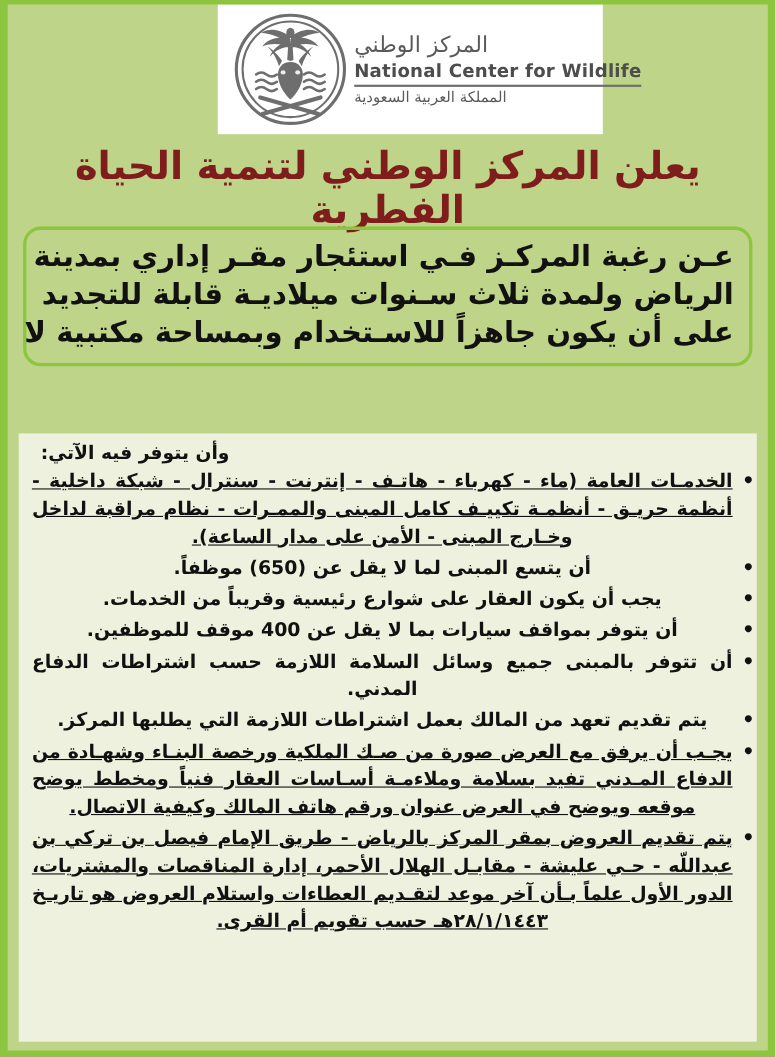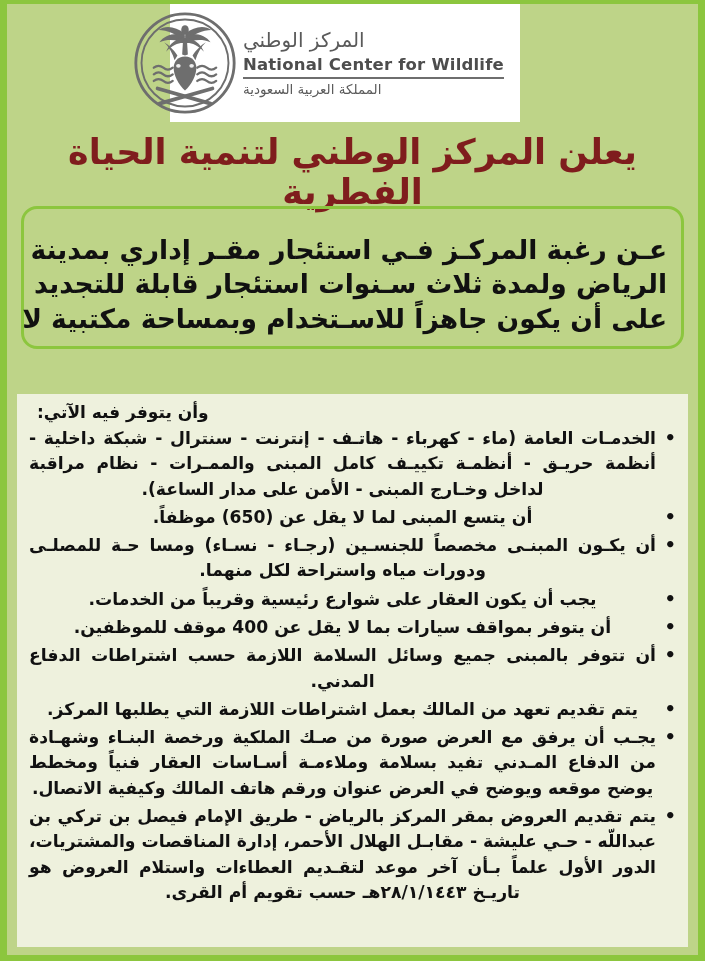--- a/index.html
+++ b/index.html
@@ -22,29 +22,29 @@
     border-top: 4px solid #8cc63e;
     border-bottom: 6px solid #8cc63e;
     overflow: hidden;
     direction: rtl;
   }
 
   
   .logo-band {
     position: absolute;
     top: 0;
-    left: 163px;
+    left: 191px;
     width: 350px;
     height: 118px;
     background: #ffffff;
     display: flex;
     flex-direction: row-reverse;
     align-items: center;
-    justify-content: flex-end;
-    padding: 0 10px 0 2px;
+    justify-content: space-between;
+    padding: 0 10px 0 14px;
     box-sizing: border-box;
   }
   .emblem {
     width: 104px;
     height: 104px;
     flex: 0 0 104px;
     margin-right: 2px;
   }
   .logo-text {
     flex: 1 1 auto;
@@ -99,21 +99,21 @@
   }
 
   
   .notice-box {
     position: absolute;
     top: 202px;
     right: 14px;
     left: 14px;
     border: 3px solid #8cc63e;
     border-radius: 16px;
-    padding: 24px 14px 10px 14px;
+    padding: 8px 14px 10px 14px;
     box-sizing: border-box;
   }
   .notice-line {
     color: #111111;
     font-size: 26.5px;
     font-weight: bold;
     line-height: 1.30;
     text-align: justify;
     text-align-last: justify;
     white-space: nowrap;
@@ -121,21 +121,21 @@
 
   
   .content {
     position: absolute;
     top: 390px;
     right: 10px;
     left: 10px;
     bottom: 8px;
     background: #eef1dd;
     box-sizing: border-box;
-    padding: 6px 10px 6px 12px;
+    padding: 6px 0 6px 12px;
     overflow: hidden;
   }
   .content-intro {
     color: #111111;
     font-size: 17px;
     font-weight: bold;
     text-align: left;
     margin: 2px 0 4px 8px;
     direction: rtl;
   }
@@ -164,20 +164,21 @@
     font-size: 18px;
     line-height: 1.47;
     color: #111111;
   }
   ul.req-list > li.short {
     text-align-last: center;
   }
   ul.req-list > li.just {
     text-align: justify;
     text-align-last: center;
+    text-decoration: underline;
   }
 </style>
 </head>
 <body>
 
 <div id="ad">
 
   <div class="logo-band">
     <div class="emblem">
       <svg viewBox="0 0 110 110" width="104" height="104" aria-hidden="true">
@@ -223,30 +224,29 @@
       <div class="logo-en">National Center for Wildlife</div>
       <div class="logo-rule"></div>
       <div class="logo-kingdom">المملكة العربية السعودية</div>
     </div>
   </div>
 
   <div class="headline">يعلن المركز الوطني لتنمية الحياة الفطرية</div>
 
   <div class="notice-box">
     <div class="notice-line">عـن رغبة المركـز فـي استئجار مقـر إداري بمدينة</div>
-    <div class="notice-line">الرياض ولمدة ثلاث سـنوات استئجار قابلة للتجديد</div>
+    <div class="notice-line">الرياض ولمدة ثلاث سـنوات ميلاديـة قابلة للتجديد</div>
     <div class="notice-line">على أن يكون جاهزاً للاسـتخدام وبمساحة مكتبية لا</div>
   </div>
 
   <div class="content">
     <div class="content-intro">وأن يتوفر فيه الآتي:</div>
     <ul class="req-list">
       <li class="just">الخدمـات العامة (ماء - كهرباء - هاتـف - إنترنت - سنترال - شبكة داخلية - أنظمة حريـق - أنظمـة تكييـف كامل المبنى والممـرات - نظام مراقبة لداخل وخـارج المبنى - الأمن على مدار الساعة).</li>
       <li class="short">أن يتسع المبنى لما لا يقل عن (650) موظفاً.</li>
-      <li class="just">أن يكـون المبنـى مخصصاً للجنسـين (رجـاء - نسـاء) ومسا حـة للمصلـى ودورات مياه واستراحة لكل منهما.</li>
       <li class="short">يجب أن يكون العقار على شوارع رئيسية وقريباً من الخدمات.</li>
       <li class="short">أن يتوفر بمواقف سيارات بما لا يقل عن 400 موقف للموظفين.</li>
       <li class="short">أن تتوفر بالمبنى جميع وسائل السلامة اللازمة حسب اشتراطات الدفاع المدني.</li>
       <li class="short">يتم تقديم تعهد من المالك بعمل اشتراطات اللازمة التي يطلبها المركز.</li>
       <li class="just">يجـب أن يرفق مع العرض صورة من صـك الملكية ورخصة البنـاء وشهـادة من الدفاع المـدني تفيد بسلامة وملاءمـة أسـاسات العقار فنياً ومخطط يوضح موقعه ويوضح في العرض عنوان ورقم هاتف المالك وكيفية الاتصال.</li>
       <li class="just">يتم تقديم العروض بمقر المركز بالرياض - طريق الإمام فيصل بن تركي بن عبداللّه - حـي عليشة - مقابـل الهلال الأحمر، إدارة المناقصات والمشتريات، الدور الأول علماً بـأن آخر موعد لتقـديم العطاءات واستلام العروض هو تاريـخ ٢٨/١/١٤٤٣هـ حسب تقويم أم القرى.</li>
     </ul>
   </div>
 
 </div>

